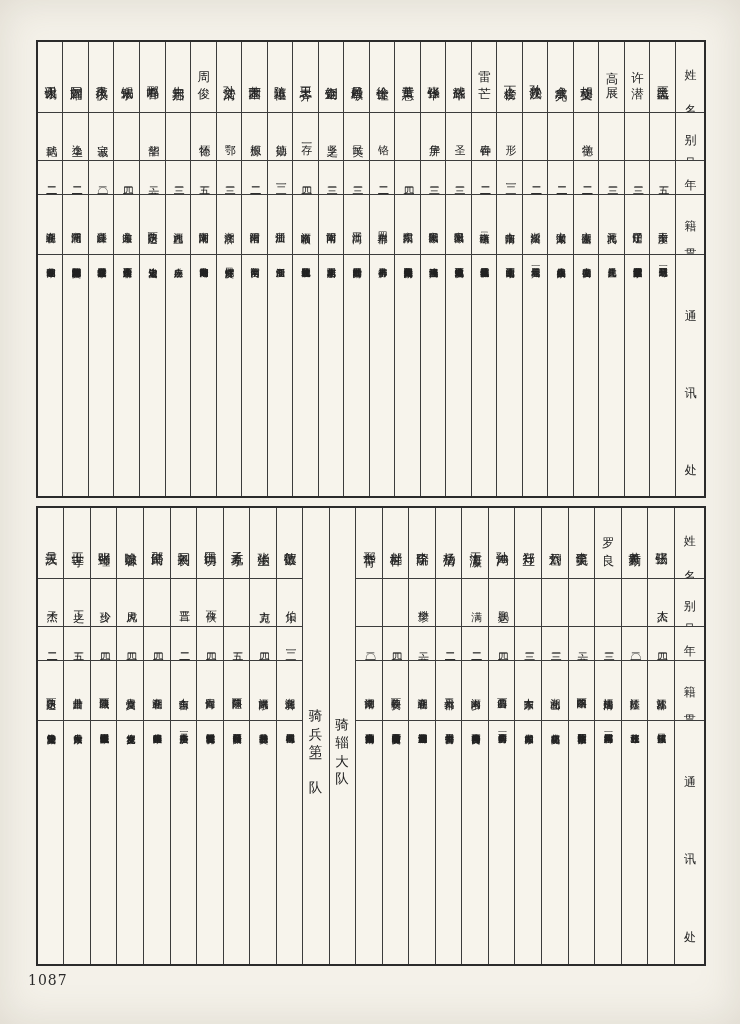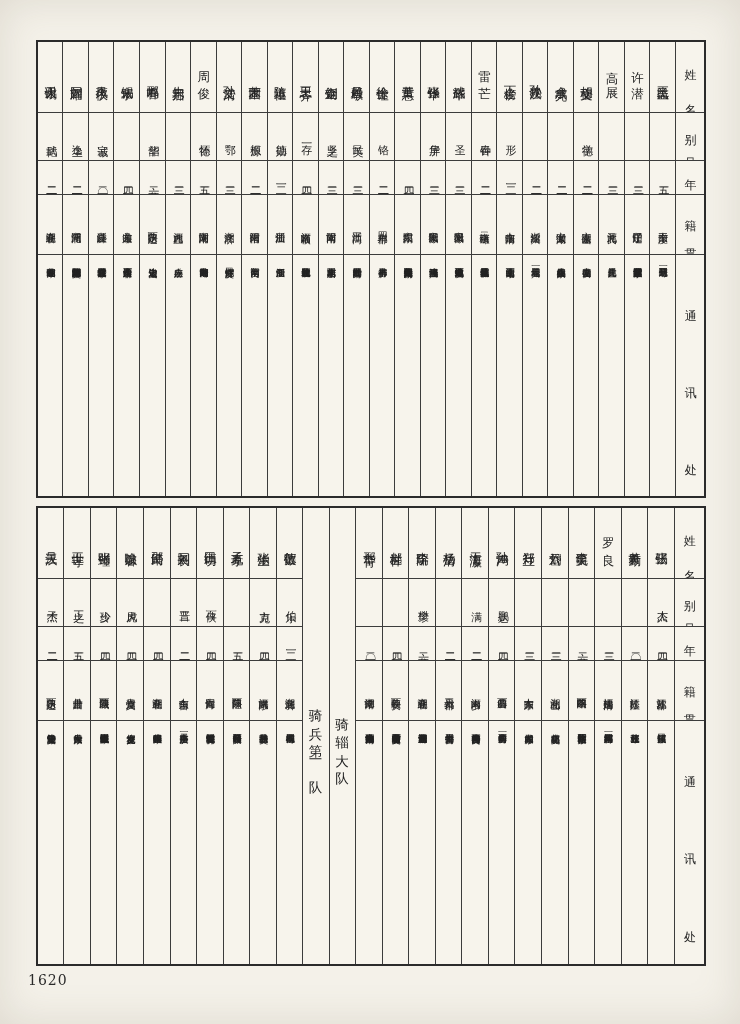--- a/index.html
+++ b/index.html
@@ -461,14 +461,14 @@
         <div class="cell b-address">山丹东街世兴永号</div>
       </div>
       <div class="col">
         <div class="cell b-name">吴汉三</div>
         <div class="cell b-alias">子杰</div>
         <div class="cell b-age">二二</div>
         <div class="cell b-native">陕西定边</div>
         <div class="cell b-address">定边安边堡守义场号转</div>
       </div>
     </div>
-  <div class="page-number">1620</div>
+  <div class="page-number">1087</div>
 </div>
 
 </body></html>

